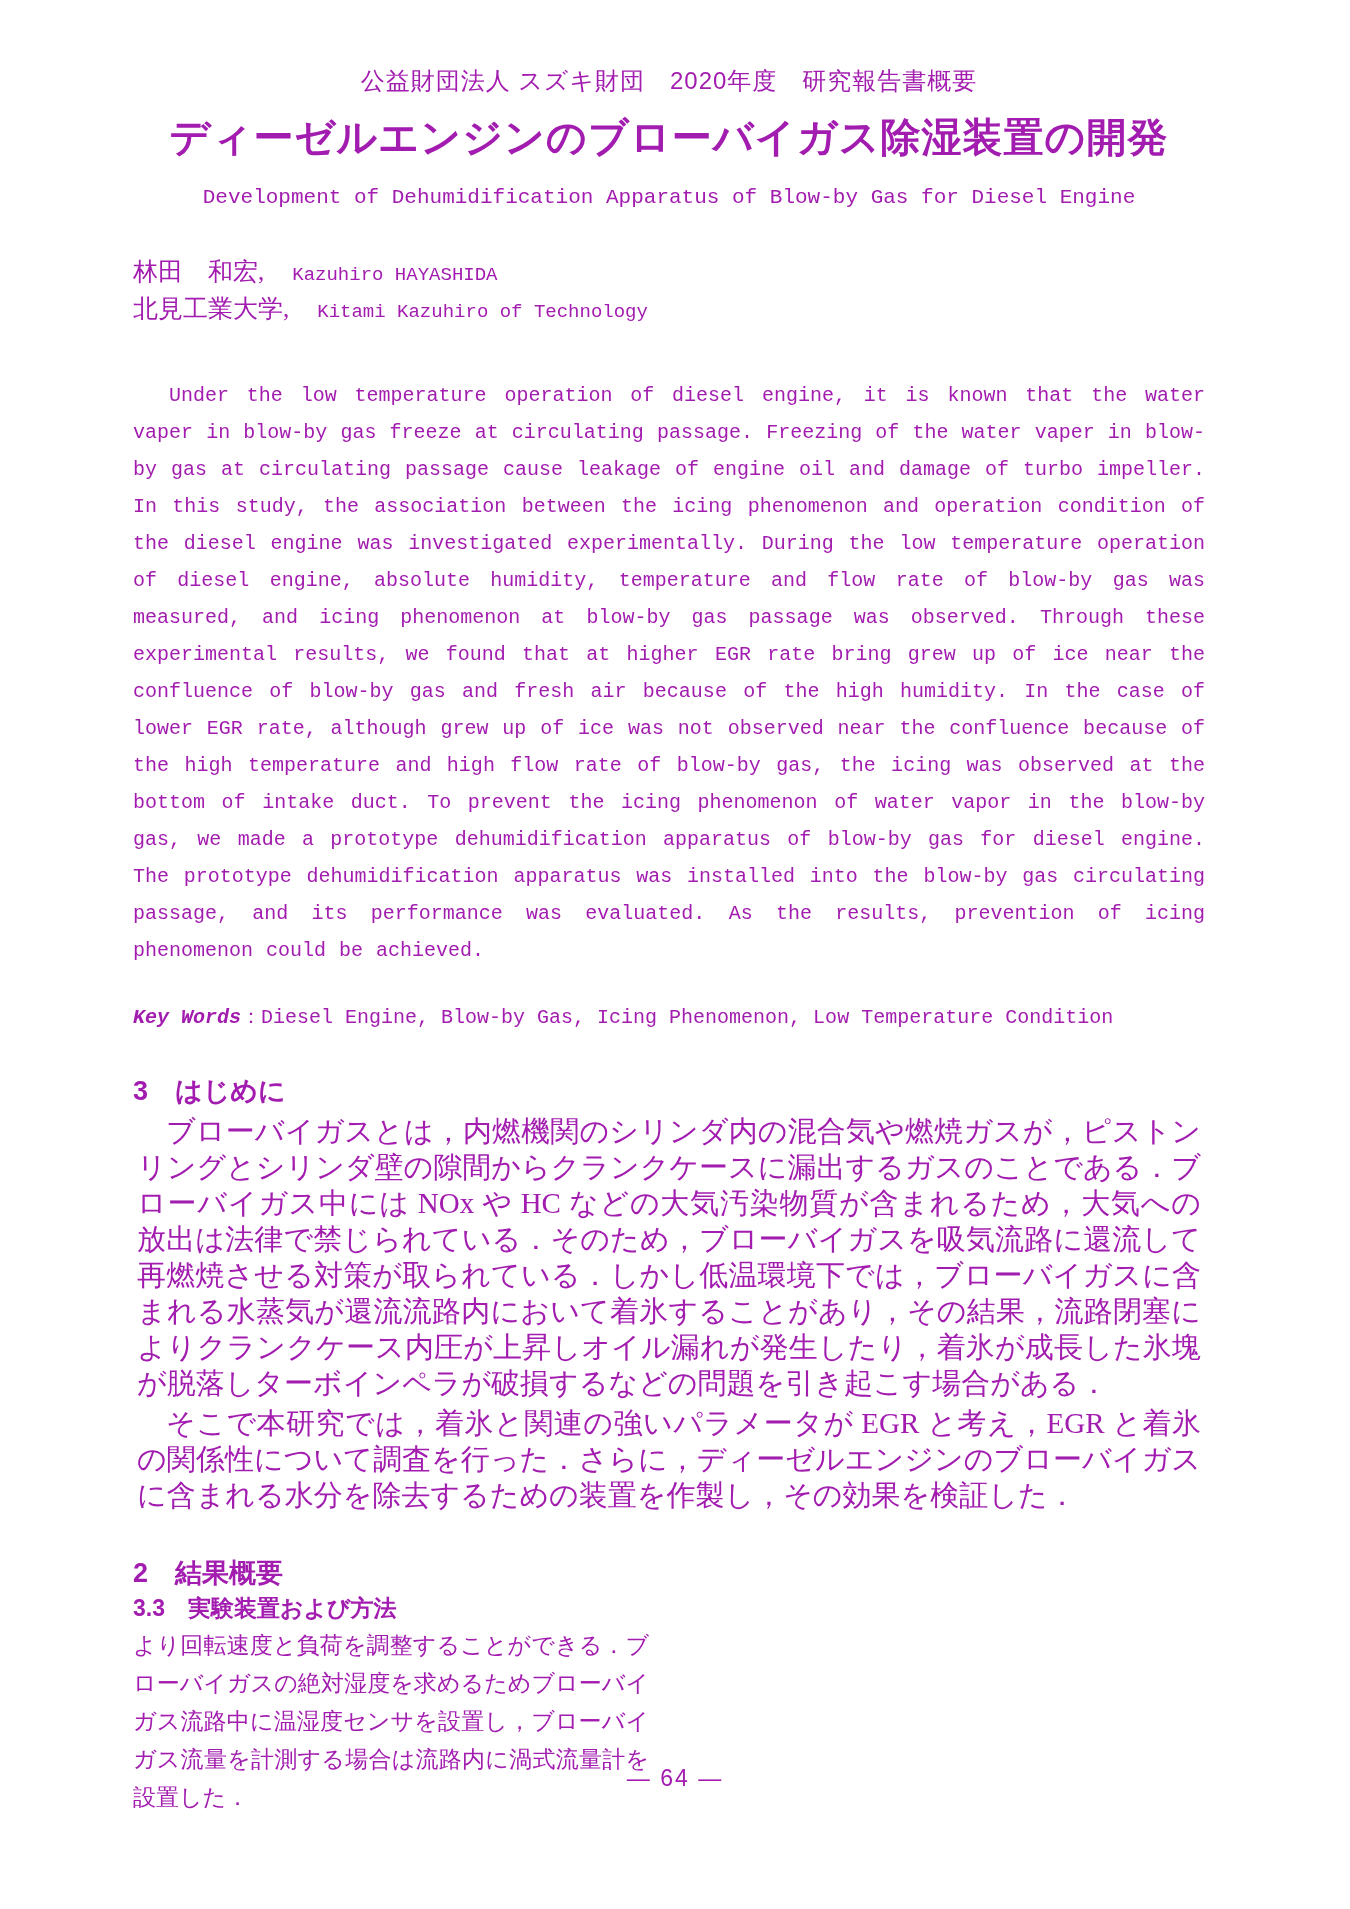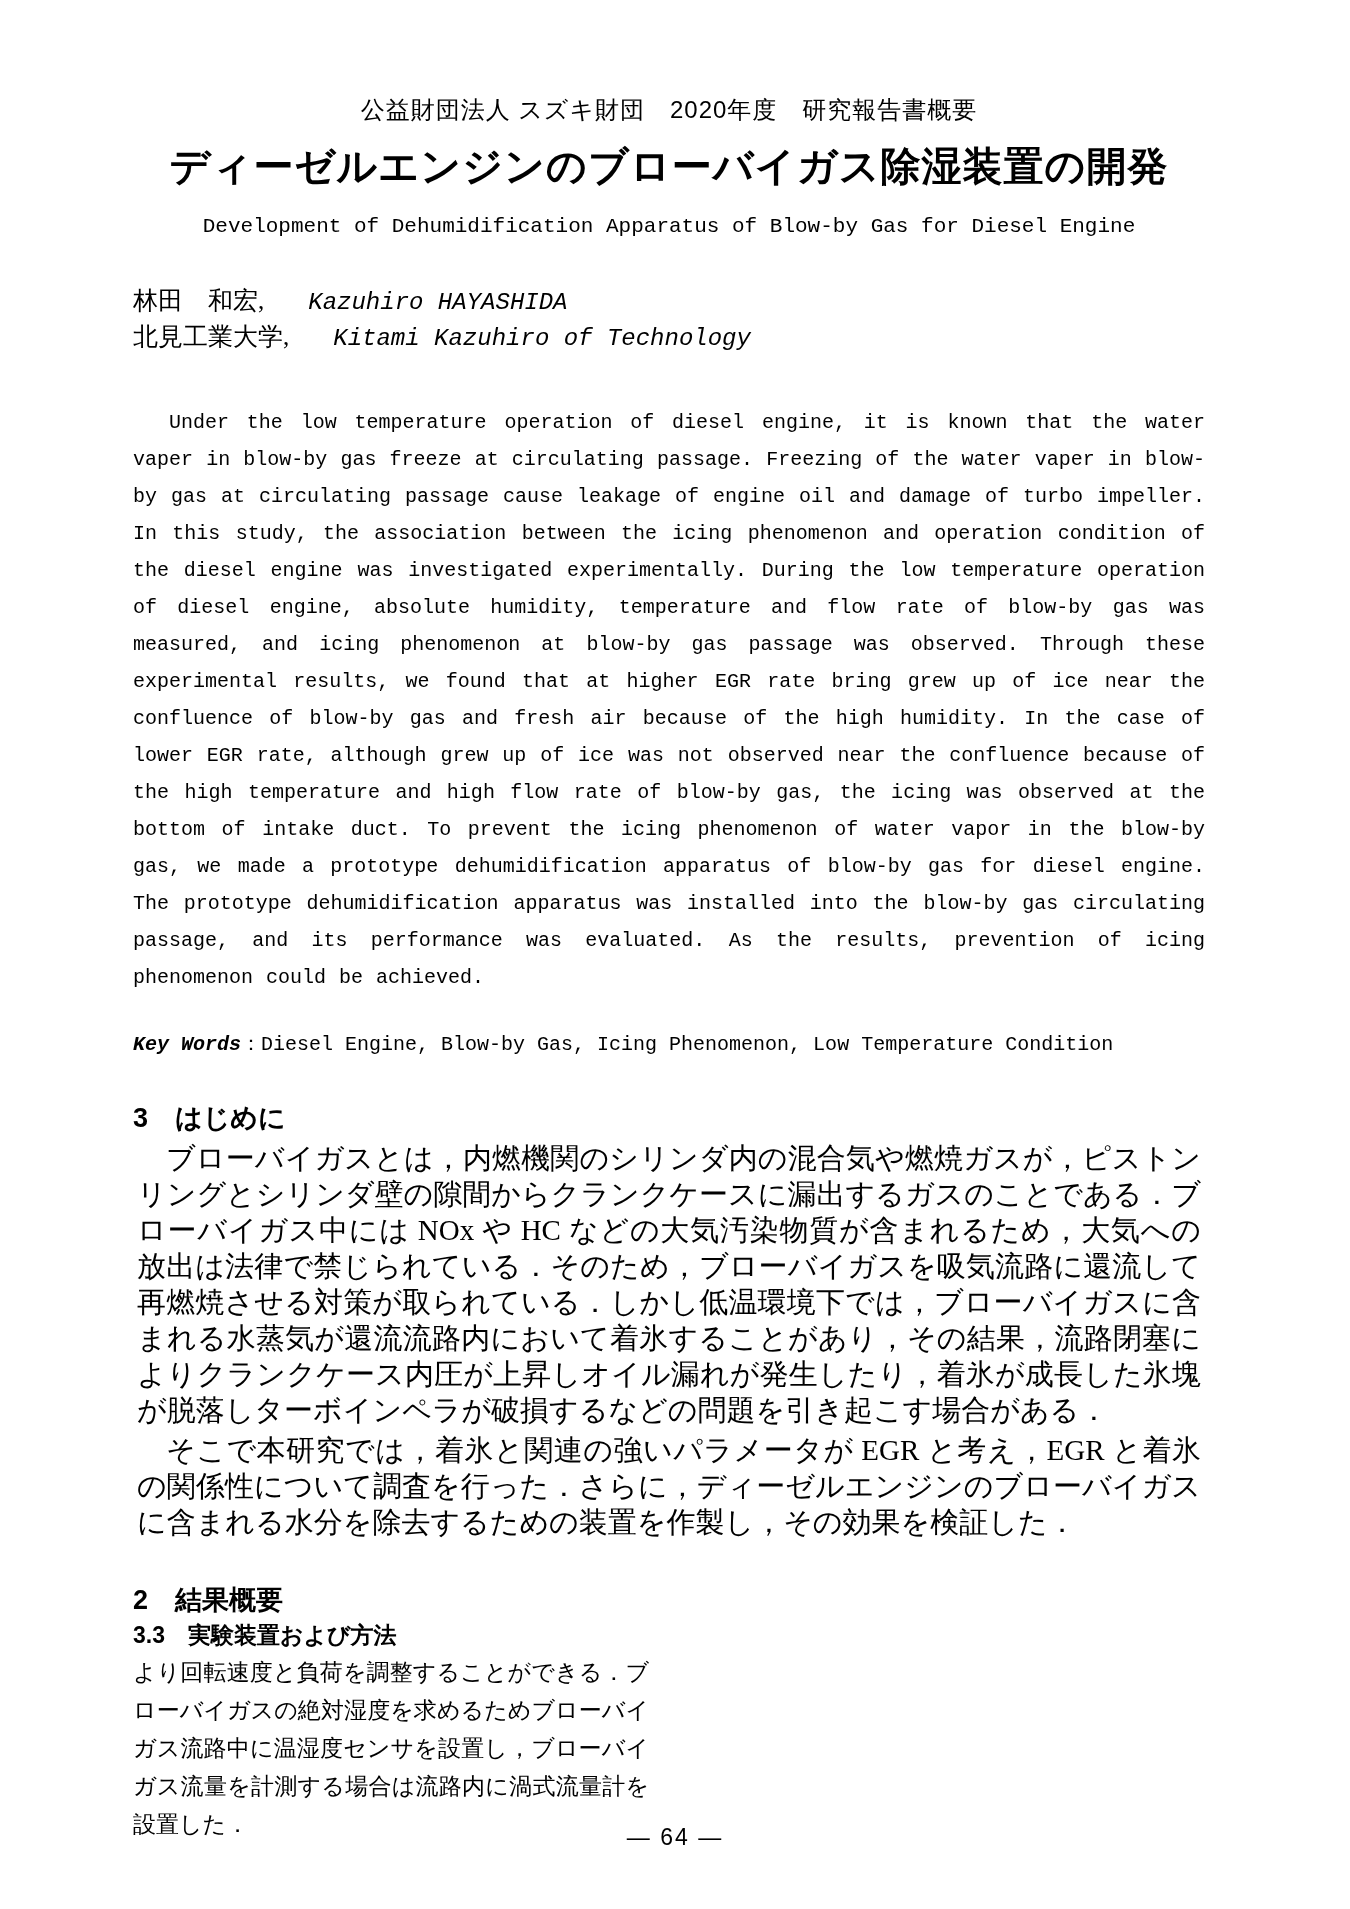--- a/index.html
+++ b/index.html
@@ -1,22 +1,22 @@
 <!DOCTYPE html>
 <html lang="ja"><head>
 <meta charset="utf-8">
 <style>
   html,body{margin:0;padding:0;background:#ffffff;}
   .page{
     position:relative;
     width:1350px;height:1909px;
     background:#ffffff;
     box-sizing:border-box;
-    padding:92px 145px 0 133px;
-    color:#000000;
+    padding:63px 145px 0 133px;
+    color:#a21caf;
     overflow:hidden;
   }
   .gothic{font-family:"Liberation Sans","DejaVu Sans",sans-serif;}
   .mincho{font-family:"Liberation Serif","DejaVu Serif",serif;}
   .mono{font-family:"Liberation Mono","DejaVu Sans Mono",monospace;}
 
   .doc-header{
     text-align:center;
     font-size:24px;line-height:36px;
     font-weight:500;
@@ -29,21 +29,21 @@
     font-weight:bold;
     letter-spacing:1px;
   }
   .doc-title-en{
     margin-top:20px;
     text-align:center;
     font-size:21px;line-height:30px;
   }
   .authors{margin-top:42px;}
   .author-line{font-size:25px;line-height:34px;}
-  .author-line .en{font-size:24px;margin-left:44px;font-style:italic;}
+  .author-line .en{font-size:19px;margin-left:28px;}
   .abstract{
     margin-top:48px;
     font-size:20px;line-height:37px;
     text-align:justify;
     text-indent:3ch;
     word-spacing:1px;
   }
   .keywords{
     margin-top:32px;
     font-size:20px;line-height:34px;
@@ -74,21 +74,21 @@
   }
   .col-para{
     font-size:23px;line-height:38px;
     text-align:justify;
     margin:0;
   }
   .col-para.indent{text-indent:1em;}
   .footer{
     position:absolute;
     left:0;right:0;
-    top:1822px;
+    top:1763px;
     text-align:center;
     font-size:23px;line-height:30px;
     letter-spacing:2px;
   }
 </style>
 </head>
 <body>
 
 <div class="page">
 

